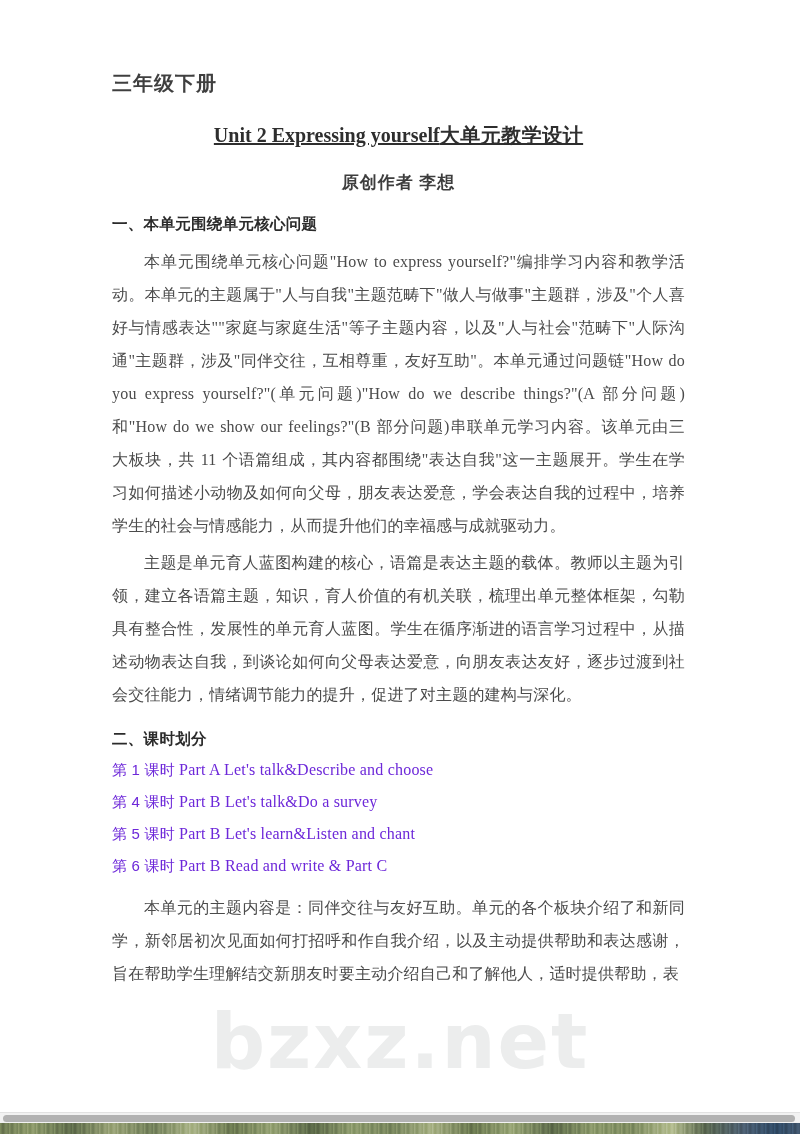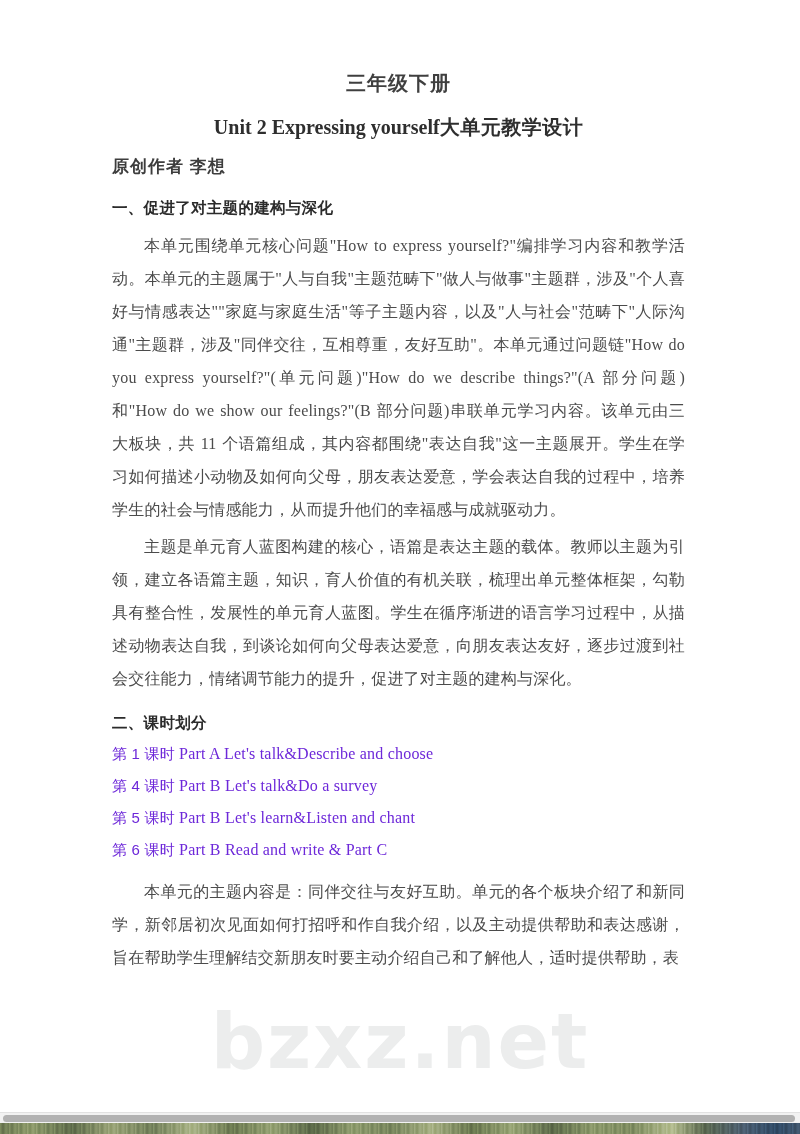--- a/index.html
+++ b/index.html
@@ -48,45 +48,46 @@
   #content {
     position: relative;
     z-index: 1;
     padding: 0 115px 0 112px;
   }
 
   
   .doc-title-1 {
     margin: 0;
     padding-top: 68px;
-    text-align: center;
     font-size: 20px;
     font-weight: 700;
     color: #3f3f3f;
     letter-spacing: 1px;
     line-height: 1.5;
     font-family: "Liberation Sans", "DejaVu Sans", sans-serif;
   }
   .doc-title-2 {
-    margin: 0;
+    margin: 8px;
     padding-top: 14px;
     text-align: center;
     font-size: 20px;
     font-weight: 700;
     color: #2e2e2e;
     line-height: 1.5;
     white-space: nowrap;
+    text-decoration: underline;
   }
   .doc-title-2 .cjk {
     font-family: "Liberation Sans", "DejaVu Sans", sans-serif;
     letter-spacing: 0.5px;
   }
   .doc-author {
     margin: 0;
     padding-top: 12px;
+    text-align: center;
     font-size: 17px;
     font-weight: 700;
     color: #3d3d3d;
     letter-spacing: 1px;
     line-height: 1.5;
     font-family: "Liberation Sans", "DejaVu Sans", sans-serif;
   }
 
   
   .section-heading {
@@ -195,21 +196,21 @@
   <div id="content">
 
     <div class="doc-title-1">三年级下册</div>
 
     <div class="doc-title-2">
       <span>Unit 2 Expressing yourself</span><span class="cjk">大单元教学设计</span>
     </div>
 
     <div class="doc-author">原创作者  李想</div>
 
-    <h2 class="section-heading">一、促进了对主题的建构与深化</h2>
+    <h2 class="section-heading">一、本单元围绕单元核心问题</h2>
 
     <p class="body-para">本单元围绕单元核心问题"How to express yourself?"编排学习内容和教学活动。本单元的主题属于"人与自我"主题范畴下"做人与做事"主题群，涉及"个人喜好与情感表达""家庭与家庭生活"等子主题内容，以及"人与社会"范畴下"人际沟通"主题群，涉及"同伴交往，互相尊重，友好互助"。本单元通过问题链"How do you express yourself?"(单元问题)"How do we describe things?"(A 部分问题)和"How do we show our feelings?"(B 部分问题)串联单元学习内容。该单元由三大板块，共 11 个语篇组成，其内容都围绕"表达自我"这一主题展开。学生在学习如何描述小动物及如何向父母，朋友表达爱意，学会表达自我的过程中，培养学生的社会与情感能力，从而提升他们的幸福感与成就驱动力。</p>
 
     <p class="body-para tight">主题是单元育人蓝图构建的核心，语篇是表达主题的载体。教师以主题为引领，建立各语篇主题，知识，育人价值的有机关联，梳理出单元整体框架，勾勒具有整合性，发展性的单元育人蓝图。学生在循序渐进的语言学习过程中，从描述动物表达自我，到谈论如何向父母表达爱意，向朋友表达友好，逐步过渡到社会交往能力，情绪调节能力的提升，促进了对主题的建构与深化。</p>
 
     <h2 class="section-heading">二、课时划分</h2>
 
     <ul class="lesson-list">
       <li class="lesson-item">
         <span class="cjk">第 1 课时</span>

